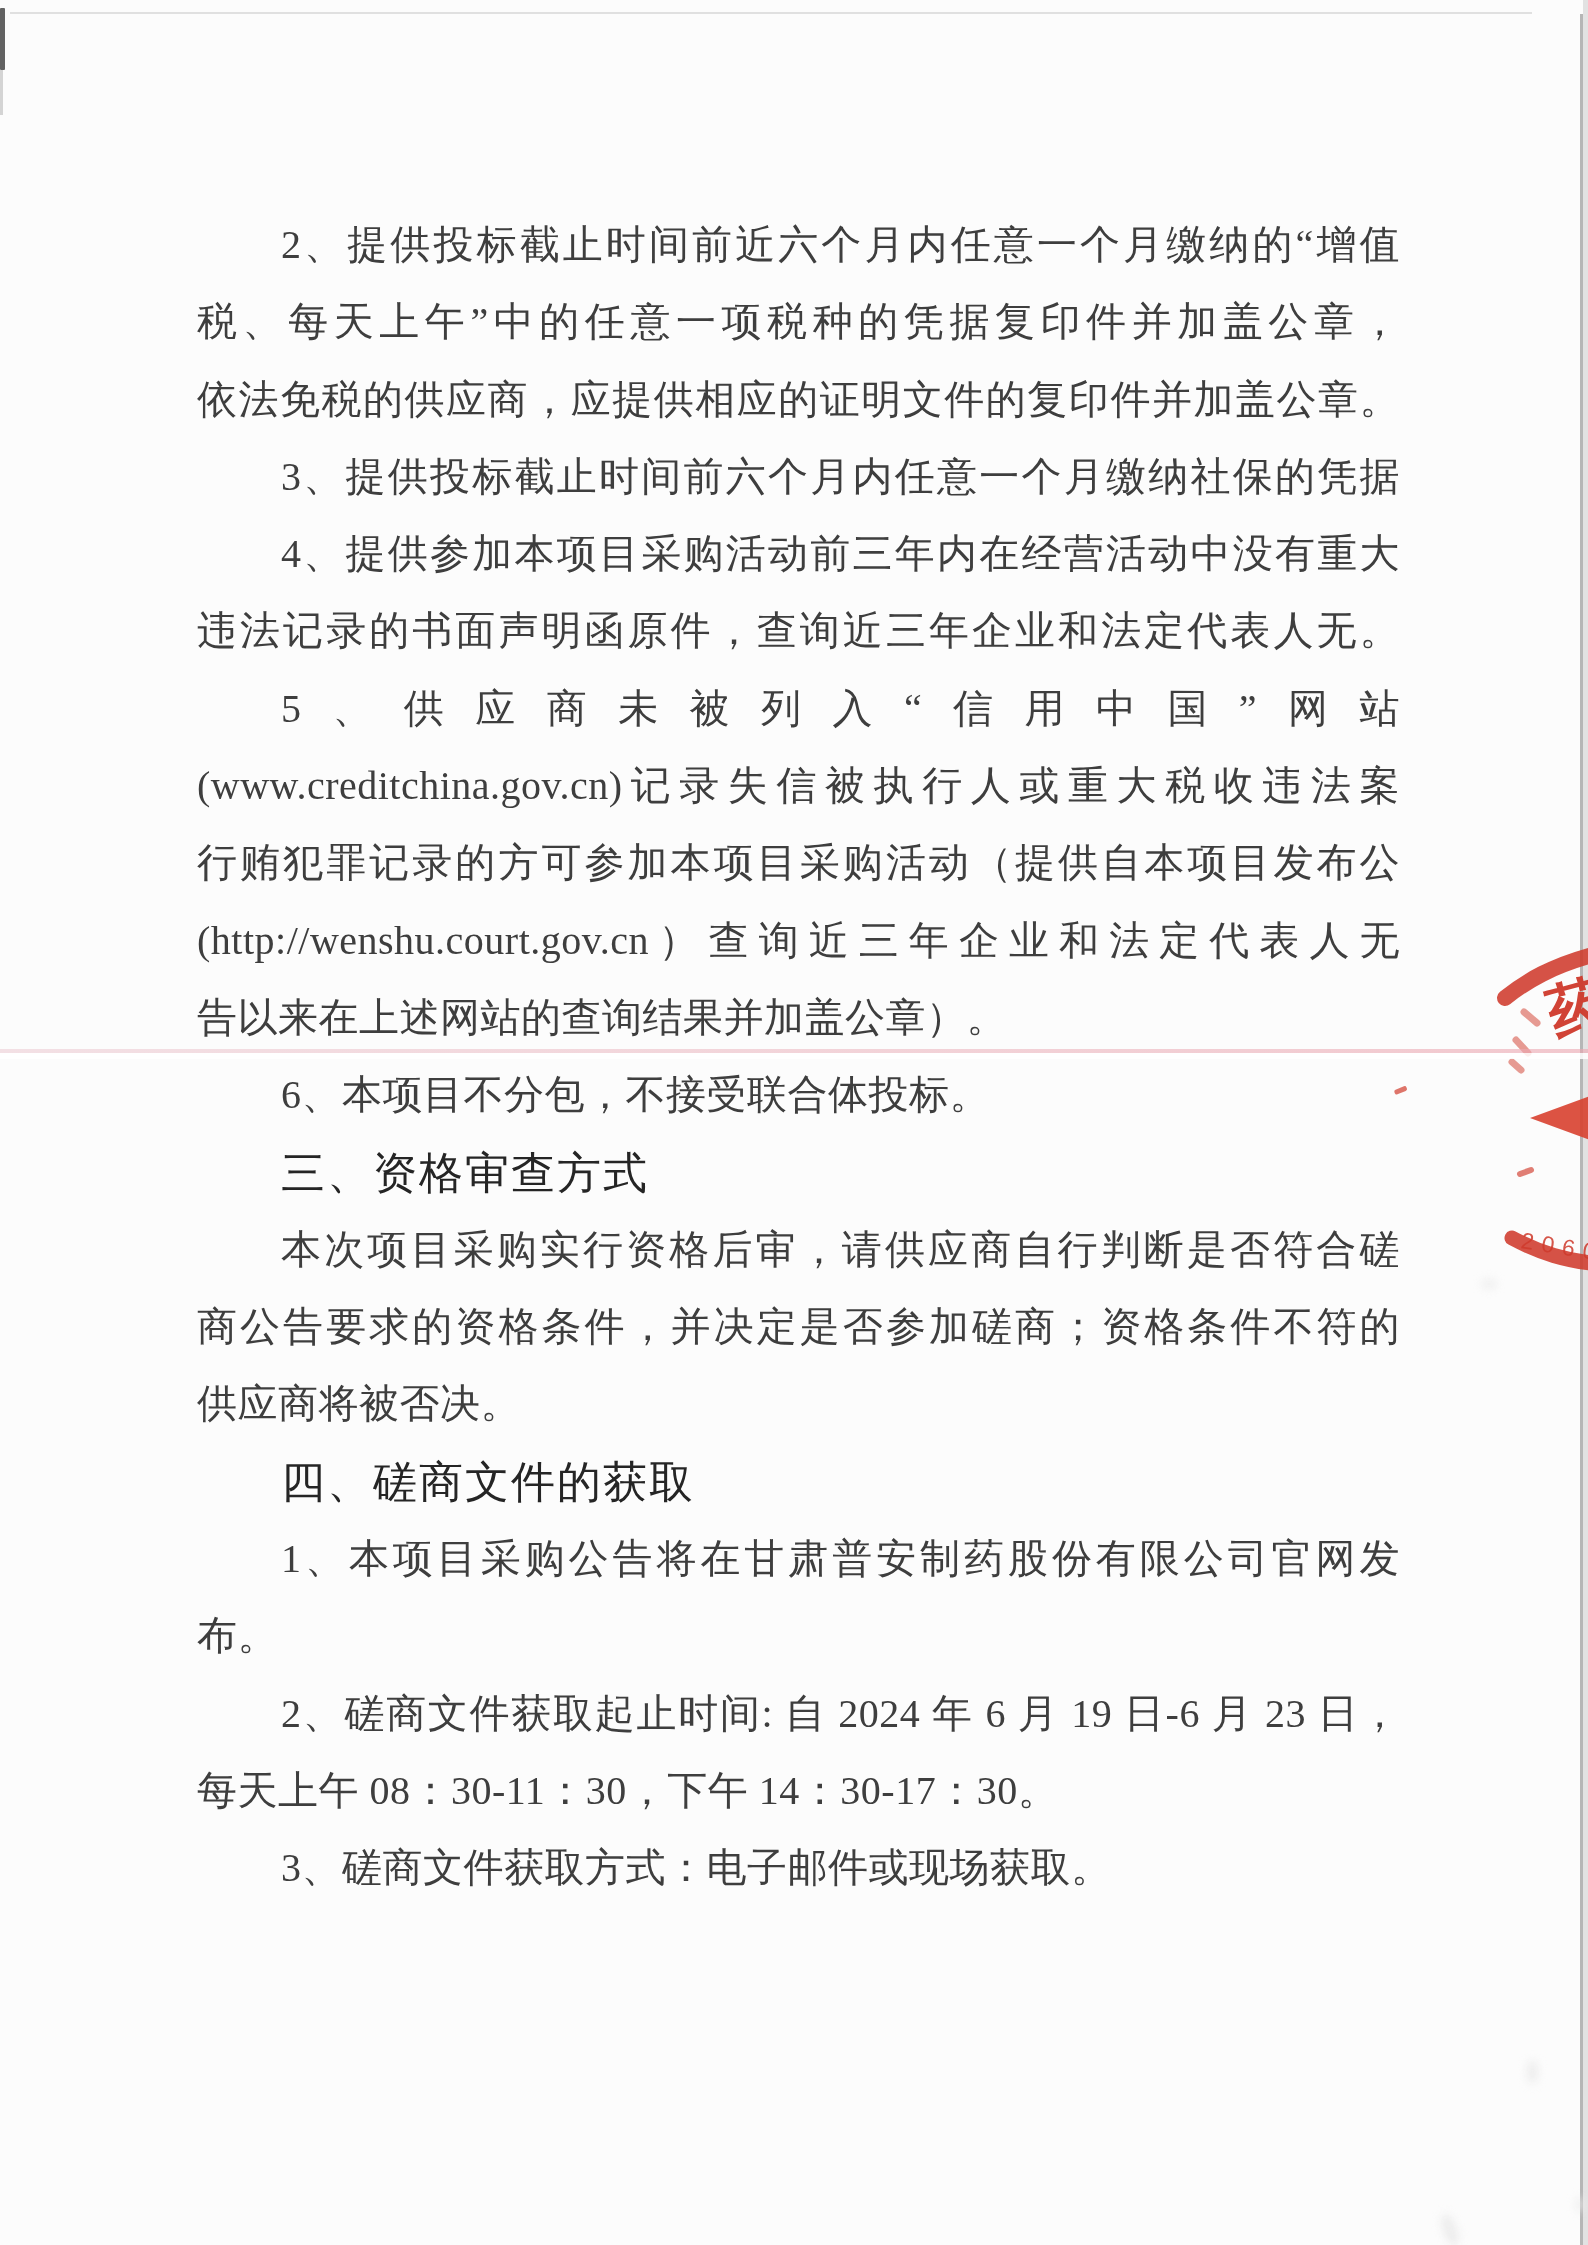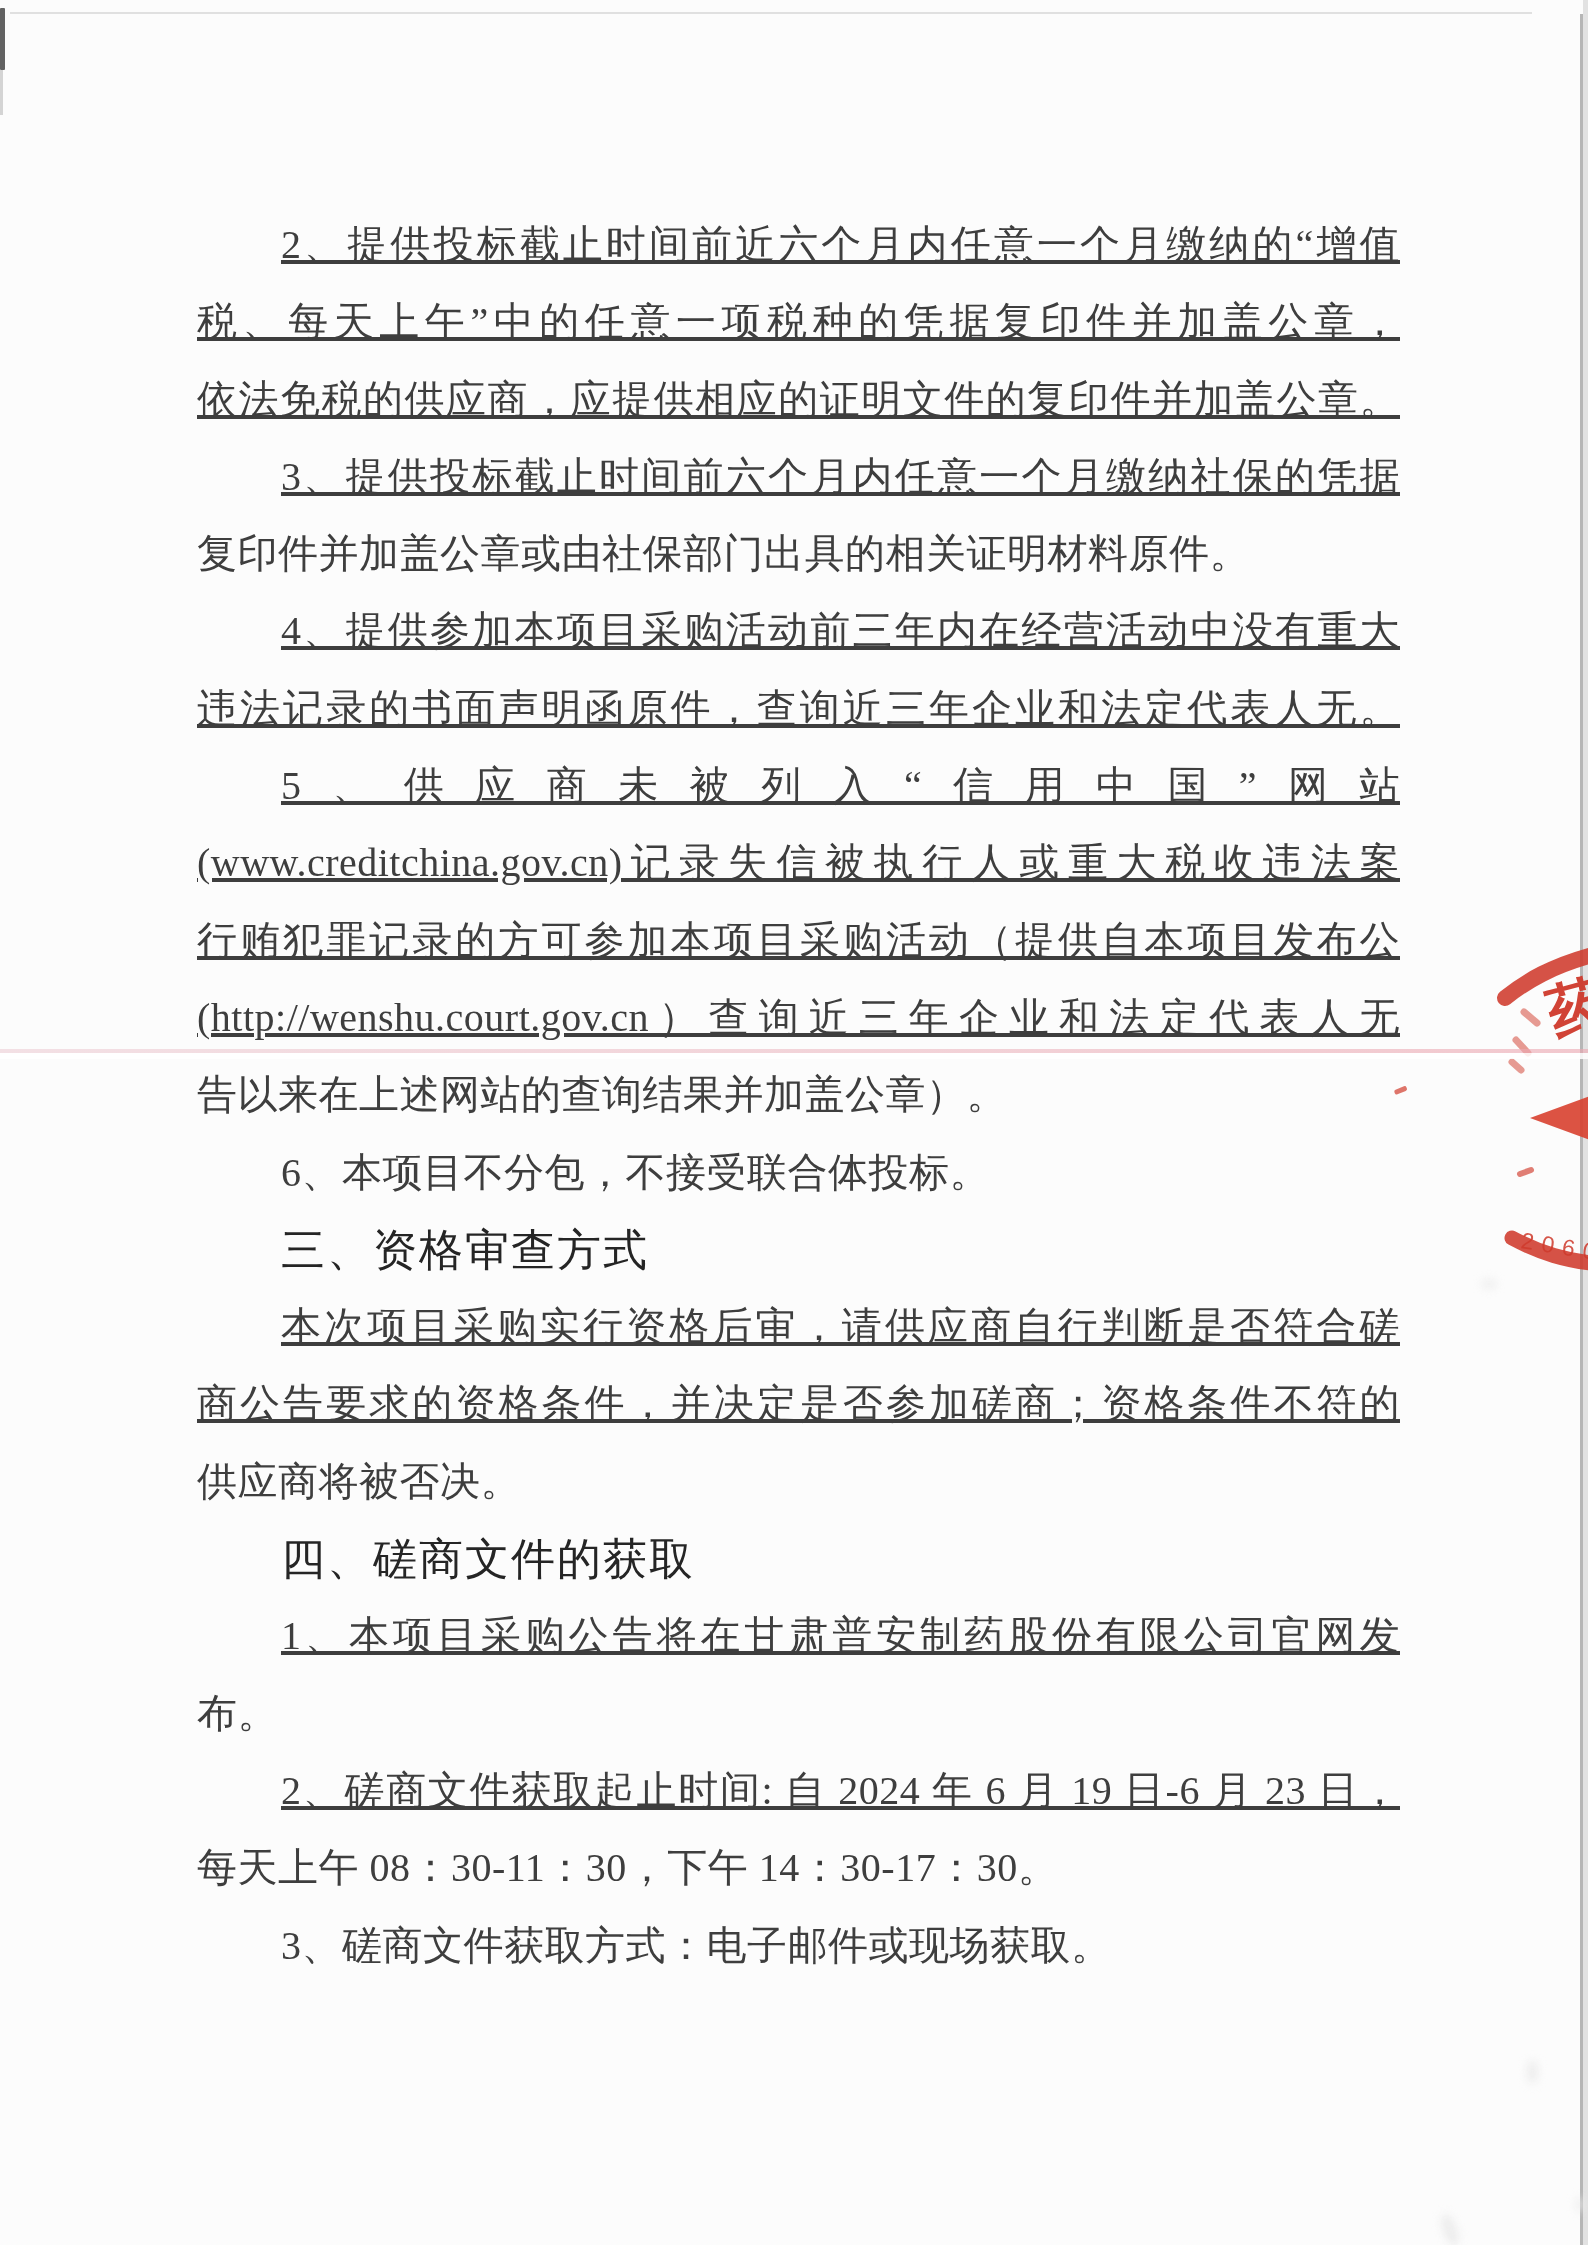--- a/index.html
+++ b/index.html
@@ -23,21 +23,20 @@
     line-height:77.3px;
     white-space:nowrap;
     overflow:visible;
     text-align:left;
   }
   .line.justify{
     white-space:normal;
     text-align:justify;
     text-align-last:justify;
     overflow:hidden;
-    text-decoration:underline;
   }
   .line.indent{ padding-left:84px; }
   .line.heading{
     font-family:"Liberation Sans","DejaVu Sans",sans-serif;
     font-weight:400;
     font-size:44px;
     color:#252525;
     letter-spacing:2px;
   }
   
@@ -89,21 +88,20 @@
   <div class="smudge s1"></div>
   <div class="smudge s2"></div>
   <div class="smudge s3"></div>
   <div class="smudge s4"></div>
 
   <div class="textblock">
     <div class="line indent justify">2、提供投标截止时间前近六个月内任意一个月缴纳的“增值</div>
     <div class="line justify">税、每天上午”中的任意一项税种的凭据复印件并加盖公章，</div>
     <div class="line justify">依法免税的供应商，应提供相应的证明文件的复印件并加盖公章。</div>
     <div class="line indent justify">3、提供投标截止时间前六个月内任意一个月缴纳社保的凭据</div>
-    <div class="line">复印件并加盖公章或由社保部门出具的相关证明材料原件。</div>
     <div class="line indent justify">4、提供参加本项目采购活动前三年内在经营活动中没有重大</div>
     <div class="line justify">违法记录的书面声明函原件，查询近三年企业和法定代表人无。</div>
     <div class="line indent justify">5、供应商未被列入“信用中国”网站</div>
     <div class="line justify">(www.creditchina.gov.cn)记录失信被执行人或重大税收违法案</div>
     <div class="line justify">行贿犯罪记录的方可参加本项目采购活动（提供自本项目发布公</div>
     <div class="line justify">(http://wenshu.court.gov.cn）查询近三年企业和法定代表人无</div>
     <div class="line">告以来在上述网站的查询结果并加盖公章）。</div>
     <div class="line indent">6、本项目不分包，不接受联合体投标。</div>
     <div class="line indent heading">三、资格审查方式</div>
     <div class="line indent justify">本次项目采购实行资格后审，请供应商自行判断是否符合磋</div>

